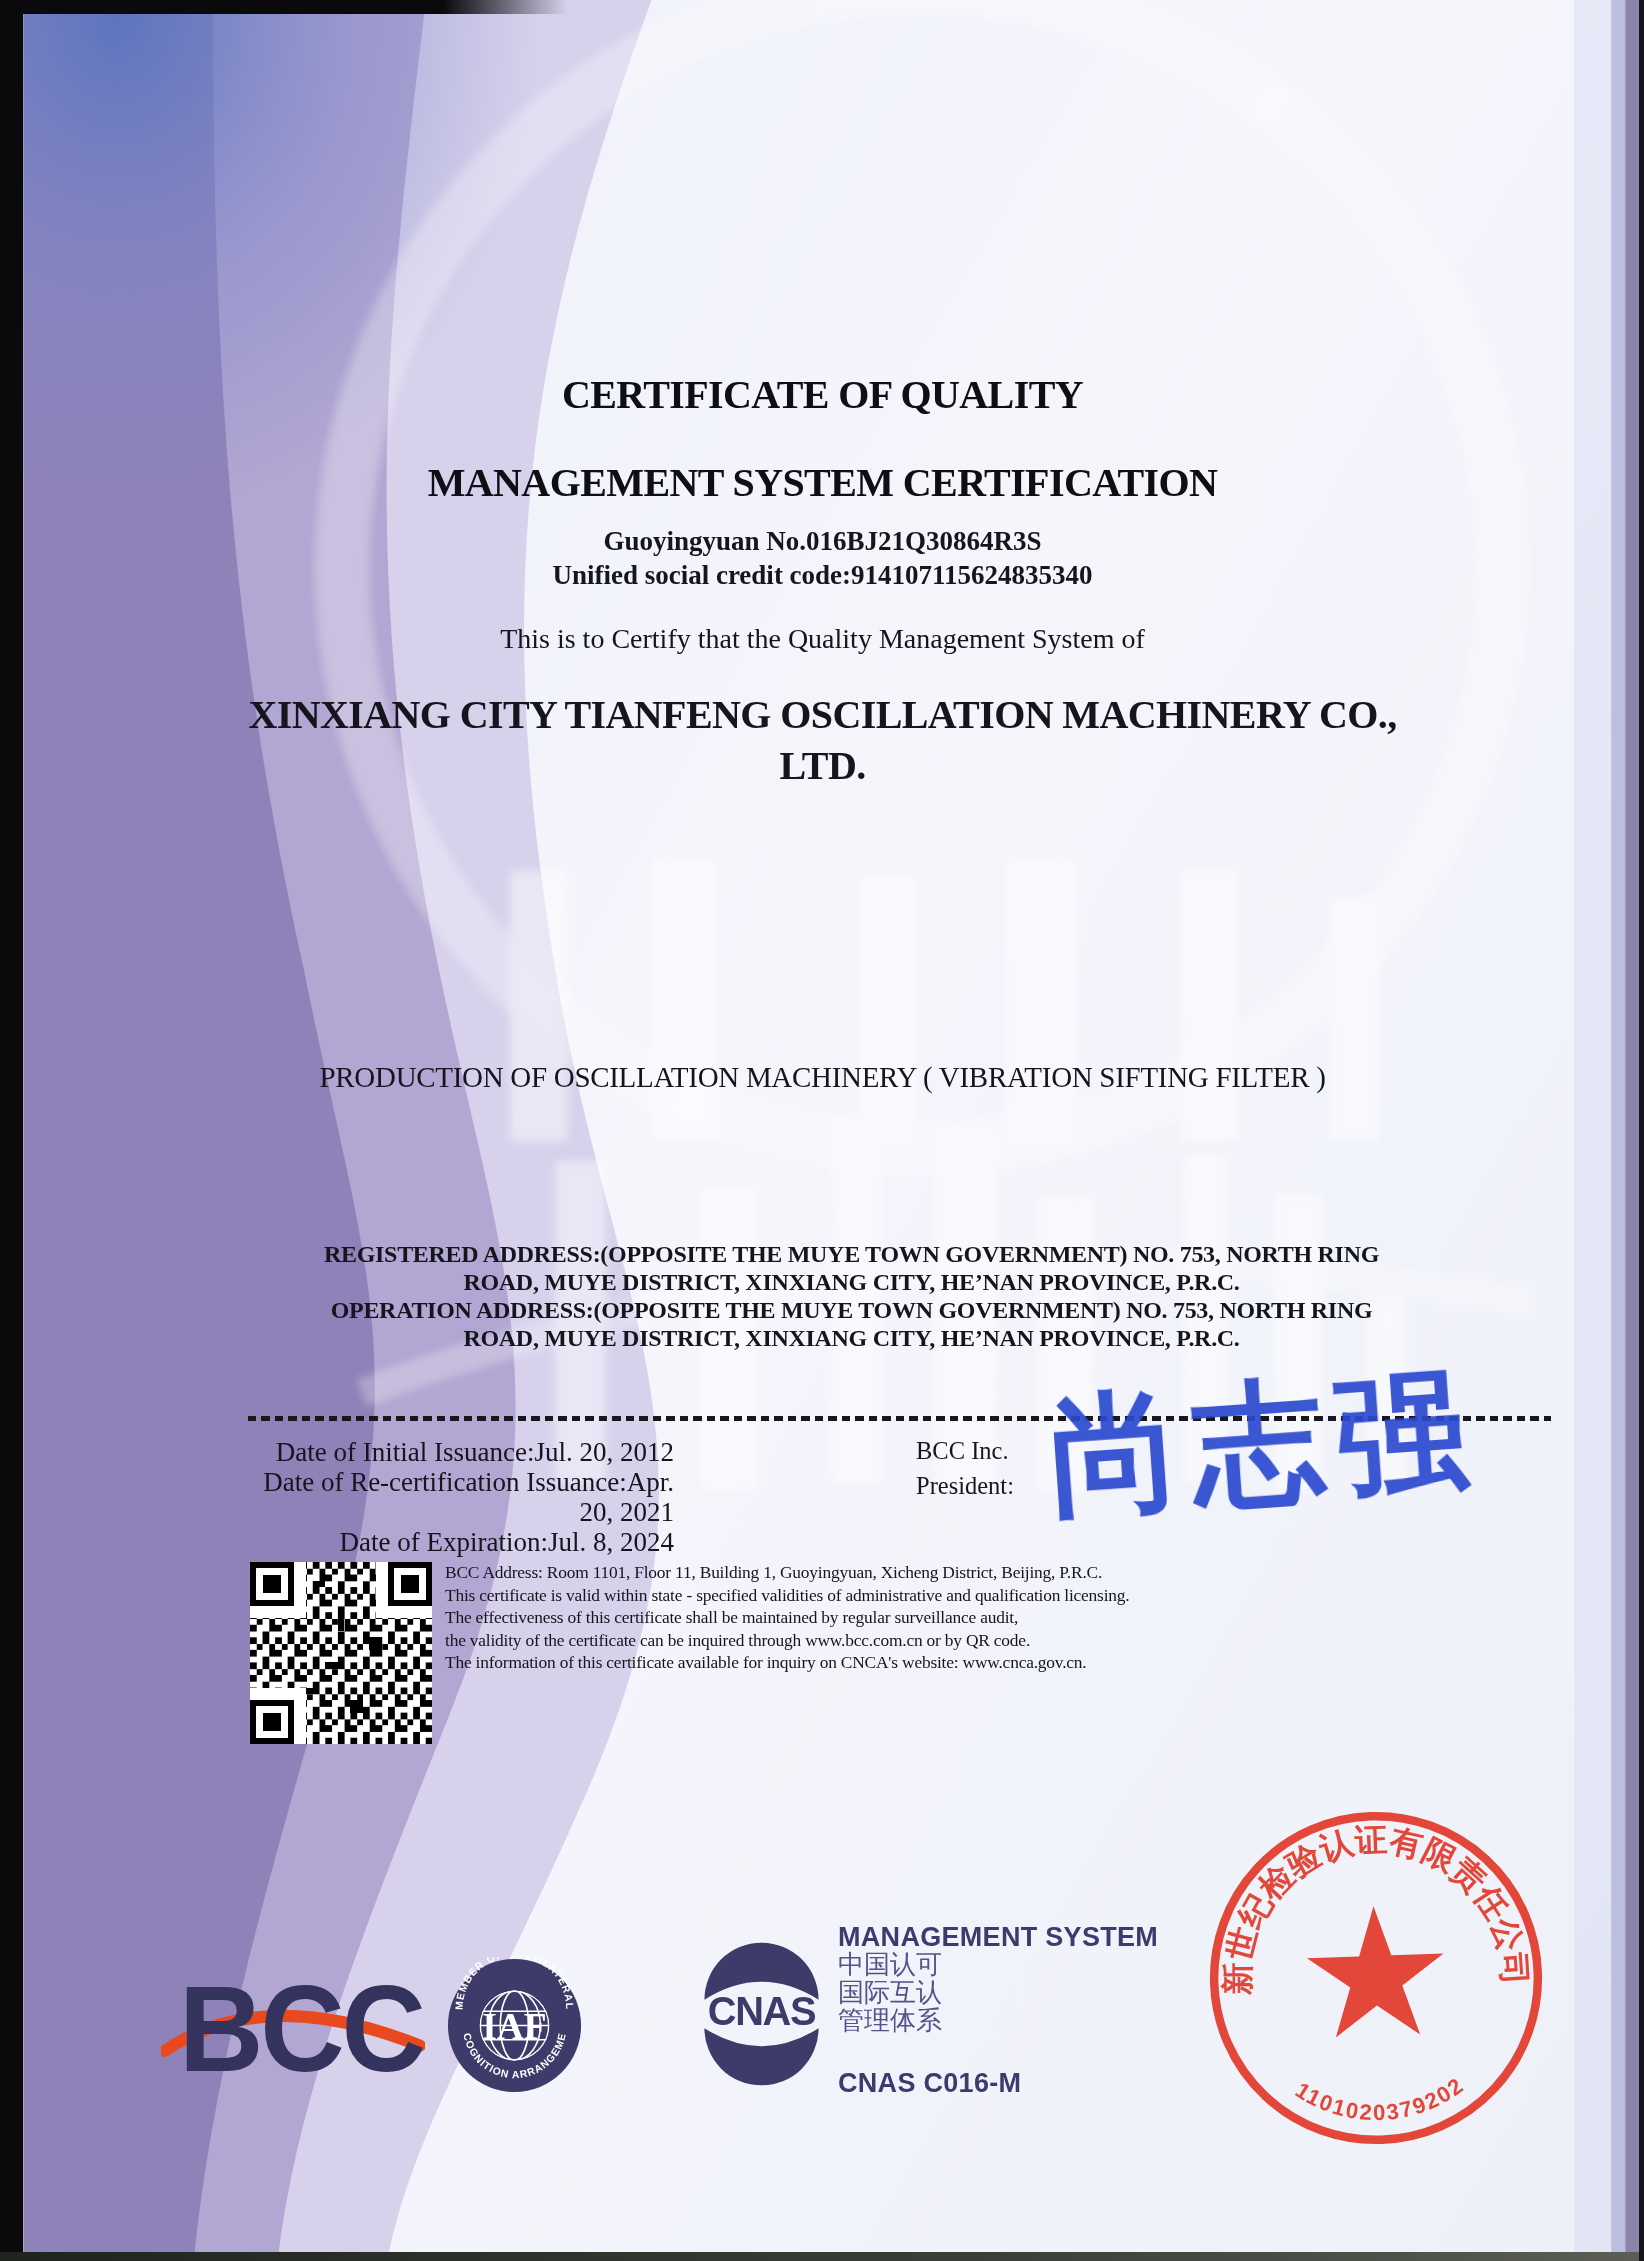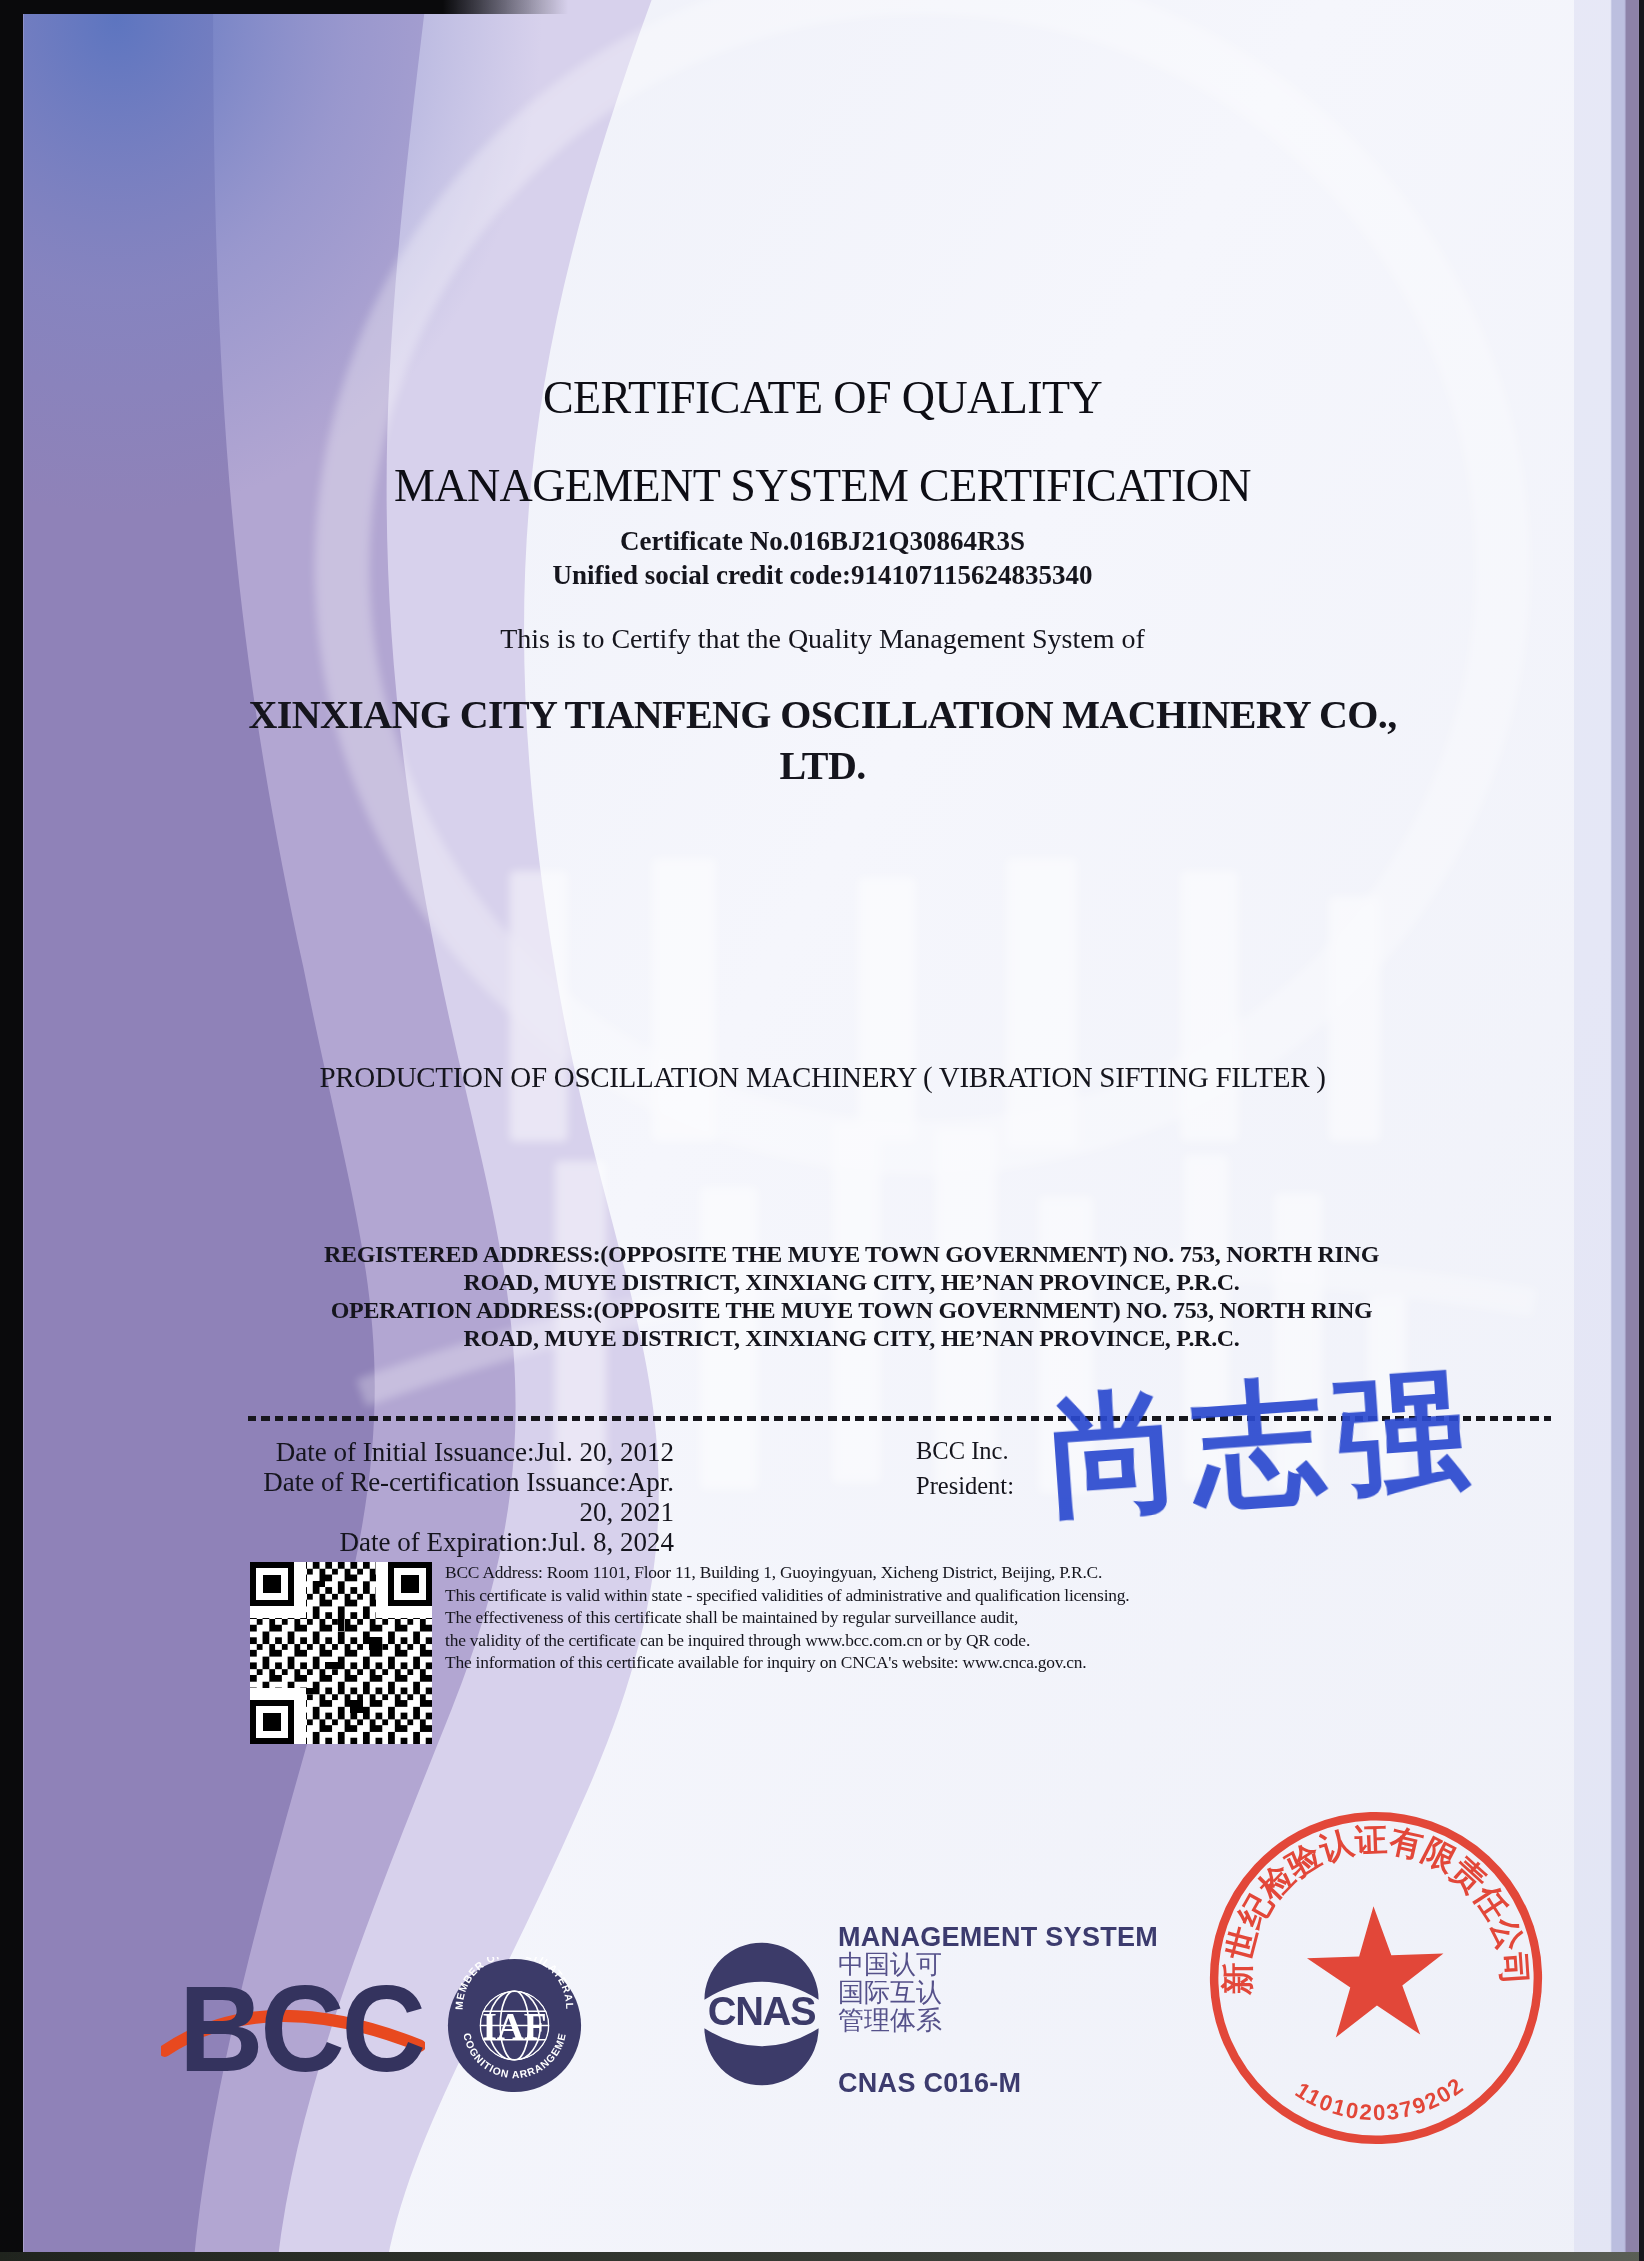--- a/index.html
+++ b/index.html
@@ -3,21 +3,21 @@
 <meta charset="utf-8">
 <style>
   html,body{margin:0;padding:0;background:#555;}
   .scan{
     position:relative;width:1645px;height:2261px;overflow:hidden;
     background:linear-gradient(120deg,#edeff8 0%,#f5f6fc 45%,#eef0f8 100%);
     font-family:"Liberation Serif", serif;color:#15151d;
   }
   .abs{position:absolute;}
   .ctr{left:0;right:0;text-align:center;}
-  .title{font-size:46px;font-weight:normal;letter-spacing:-0.6px;color:#0e0e15;}
+  .title{font-size:40px;font-weight:bold;letter-spacing:-0.6px;color:#0e0e15;}
   .certno{font-size:27px;font-weight:bold;}
   .body-line{font-size:29px;}
   .company{font-size:40px;font-weight:bold;letter-spacing:-0.6px;}
   .scope{font-size:29px;letter-spacing:-0.3px;}
   .addr{font-size:24px;font-weight:600;line-height:28px;letter-spacing:-0.3px;}
   .dates{font-size:27px;line-height:30px;text-align:right;}
   .issuer{font-size:24.5px;}
   .fineprint{font-size:17.4px;line-height:22.6px;letter-spacing:-0.2px;}
   .dotted-rule{
     height:5.2px;
@@ -86,21 +86,21 @@
   </svg>
 
   <div class="abs edge" style="left:0;top:0;width:23px;height:2261px;"></div>
   <div class="abs" style="left:0;top:0;width:568px;height:14px;background:linear-gradient(90deg,#0a0a0c 78%,rgba(10,10,12,0));"></div>
   <div class="abs" style="left:0;top:2252px;width:1645px;height:9.7px;background:linear-gradient(90deg,#20241e,#3a3f38 60%,#5a5e55);"></div>
   <div class="abs" style="left:1639px;top:0;width:5.2px;height:2261px;background:#16161c;"></div>
 
   <div class="abs ctr title" style="top:371px;">CERTIFICATE OF QUALITY</div>
   <div class="abs ctr title" style="top:459px;">MANAGEMENT SYSTEM CERTIFICATION</div>
 
-  <div class="abs ctr certno" style="top:526px;">Certificate No.016BJ21Q30864R3S</div>
+  <div class="abs ctr certno" style="top:526px;">Guoyingyuan No.016BJ21Q30864R3S</div>
   <div class="abs ctr certno" style="top:560px;">Unified social credit code:914107115624835340</div>
 
   <div class="abs ctr" style="top:623px;font-size:28px;">This is to Certify that the Quality Management System of</div>
 
   <div class="abs ctr company" style="top:691px;">XINXIANG CITY TIANFENG OSCILLATION MACHINERY CO.,</div>
   <div class="abs ctr company" style="top:742px;">LTD.</div>
 
 
   <div class="abs ctr scope" style="top:1061px;">PRODUCTION OF OSCILLATION MACHINERY ( VIBRATION SIFTING FILTER )</div>
 

